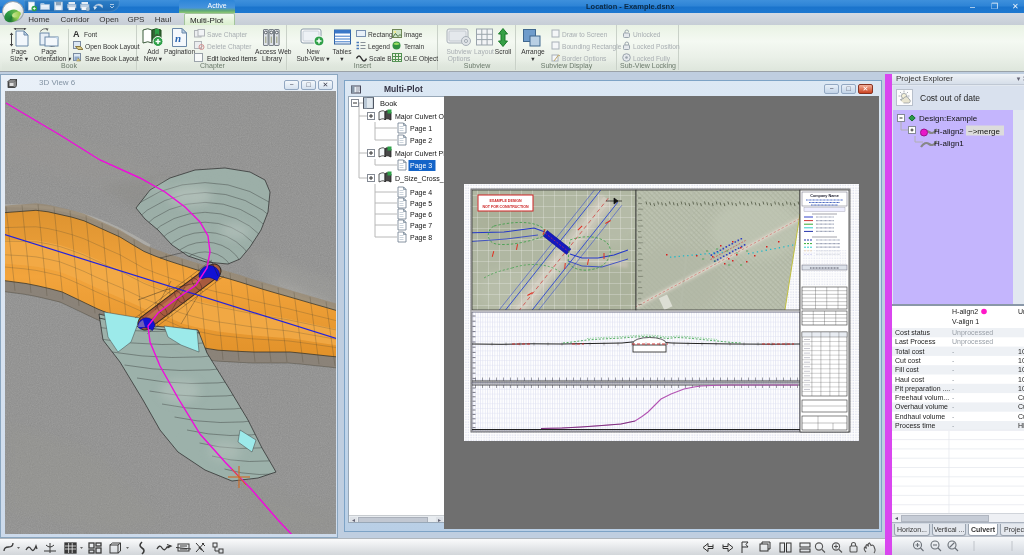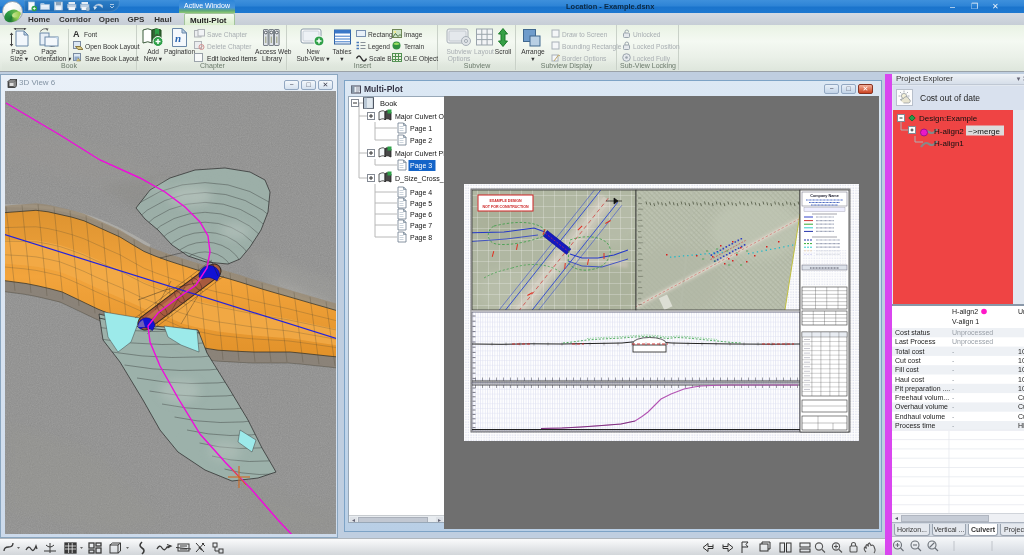--- a/index.html
+++ b/index.html
@@ -1,39 +1,39 @@
 <!DOCTYPE html>
 <html><head>
 <meta charset="utf-8">
 <style>
 * { margin:0; padding:0; box-sizing:border-box; }
 html,body { width:1024px; height:555px; overflow:hidden; font-family:"Liberation Sans", sans-serif; }
 #app { position:absolute; left:0; top:0; width:1024px; height:555px; background:#c3d1e2; }
-.abs { position:absolute; }
+.abs { position:absolute;padding-left:20px; }
 
 
 #titlebar { left:0; top:0; width:1024px; height:13px;
   background:linear-gradient(#3e90dc 0%, #2e84d6 45%, #1b74cc 55%, #1e78d0 100%); }
 #title-text { left:566px; top:2px; width:200px; font-size:7.5px; color:#0a2740; font-weight:bold; }
 #qat { left:24px; top:0px; width:96px; height:12px; background:linear-gradient(#2e7fc8,#1a66b0); border-radius:0 0 10px 0; box-shadow:inset 0 0 2px #7fb3e0; }
 #activewin { left:179px; top:0; width:56px; height:13px; text-align:center;
   background:linear-gradient(#2e86d8 0%, #4593dc 60%, #5fa878 82%, #8ec973 100%);
   color:#fff; font-size:7px; line-height:11px; border-radius:2px 2px 0 0; }
 #logo { left:2px; top:1px; width:21px; height:21px; border-radius:50%; z-index:5;
   background:radial-gradient(circle at 40% 25%, #ffffff 0%, #f4f6f4 45%, #d8ded8 70%, #aab4aa 100%);
   border:1px solid #98a4b0; box-shadow:inset 0 1px 1px #fff; }
 #logo .swirl { position:absolute; left:1px; top:8px; width:16px; height:12px; border-radius:60% 45% 55% 50%;
   background:conic-gradient(from 210deg, #1d7a35, #2f9a45 30%, #63b64a 55%, #9ed455 75%, #1d7a35);
   transform:rotate(-15deg); }
 #logo .leaf { position:absolute; left:9px; top:10px; width:9px; height:5px; border-radius:50%;
   background:linear-gradient(100deg,#cde89a,#8cc63f); transform:rotate(-20deg); }
 
 
 #tabrow { left:0; top:13px; width:1024px; height:12px; background:linear-gradient(#d4dae2,#c6cdd6); }
-.tab { position:absolute; top:0; height:12px; line-height:13px; font-size:8px; color:#333; text-align:center;font-weight:bold; }
+.tab { position:absolute; top:0; height:12px; line-height:13px; font-size:8px; color:#333; text-align:center; }
 #tab-mp { left:184px; width:51px; text-align:left; padding-left:5px; background:linear-gradient(#f4faf1,#d9eecd); border:1px solid #a3c49b; border-bottom:none; border-radius:2px 2px 0 0; color:#222; }
 
 
 #ribbon { left:0; top:25px; width:1024px; height:47px;
   background:linear-gradient(#e9f2e4 0%, #f4f9f2 35%, #eaf0e8 70%, #dee6dc 100%);
   border-bottom:1px solid #9aa2a8; }
 .rgroup { position:absolute; top:0px; height:45px; border-right:1px solid #c9d1c8; }
 .rgroup .glabel { position:absolute; left:0; bottom:0; width:100%; text-align:center; font-size:7px; color:#6b7a6b;
   background:linear-gradient(#0000 0%, #dde5db 100%); height:9px; line-height:9px; }
 .bigitem { position:absolute; top:3px; text-align:center; font-size:6.6px; color:#333; line-height:7px; white-space:nowrap; }
@@ -60,21 +60,21 @@
 #wmp-title { left:19px; top:3px; font-size:8.5px; color:#334; font-weight:bold; }
 #wmp-tree { left:3px; top:15px; width:97px; height:427px; background:#fff; border:1px solid #98a8b8; overflow:hidden; }
 #wmp-canvas { left:99px; top:15px; width:435px; height:433px; background:#6f6f6f; }
 
 
 #wpe { left:885px; top:74px; width:139px; height:481px; background:#e2e8f0; border-left:7px solid #d946ef; }
 #pe-title { left:0px; top:0px; width:139px; height:11px; font-size:8px; color:#333; padding-left:4px;
   background:linear-gradient(#eef2f7,#d6dee9); border-bottom:1px solid #c0c8d4; }
 #pe-title .pins { position:absolute; right:3px; top:1px; color:#667; font-size:7px; }
 #pe-banner { left:1px; top:12px; width:138px; height:24px; background:#d9e1ee; }
-#pe-tree { left:1px; top:36px; width:120px; height:194px; background:#ef4444; }
+#pe-tree { left:1px; top:36px; width:120px; height:194px; background:#c4b5fd; }
 #pe-grid { left:0px; top:230px; width:139px; height:209px; background:#fff; border-top:2px solid #8a98a8; }
 #pe-hscroll { left:0; top:439px; width:139px; height:9px; background:#eef0f4; border-top:1px solid #d0d4da; }
 #pe-tabs { left:0; top:448px; width:139px; height:14px; background:#d2d9e2; border-top:1px solid #aab2be; }
 .ptab { position:absolute; top:1px; height:12px; background:#e4e8ee; border:1px solid #9aa4b0; border-top:none;
   border-radius:0 0 3px 3px; font-size:7px; color:#333; text-align:center; line-height:11px; }
 .ptab.act { background:#fff; font-weight:bold; z-index:2; }
 #pe-zoombar { left:0; top:462px; width:139px; height:19px; background:linear-gradient(#f6f8fa,#d4d9e0); border-top:1px solid #b8bec8; }
 
 
 #statusbar { left:0; top:538px; width:885px; height:17px; background:linear-gradient(#fafbfc,#d2d6da); border-top:1px solid #b0b6bc; }

